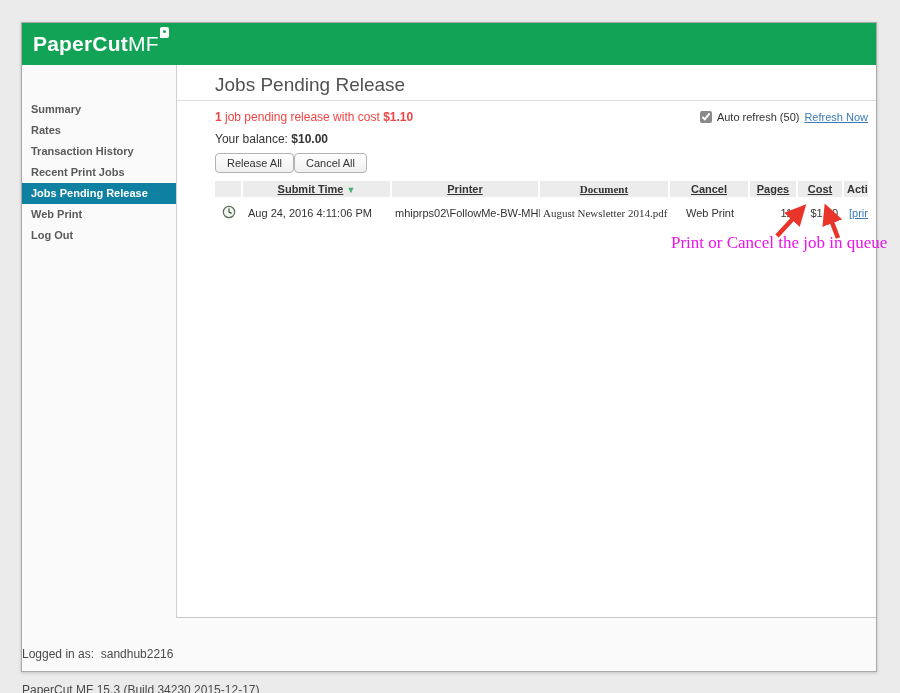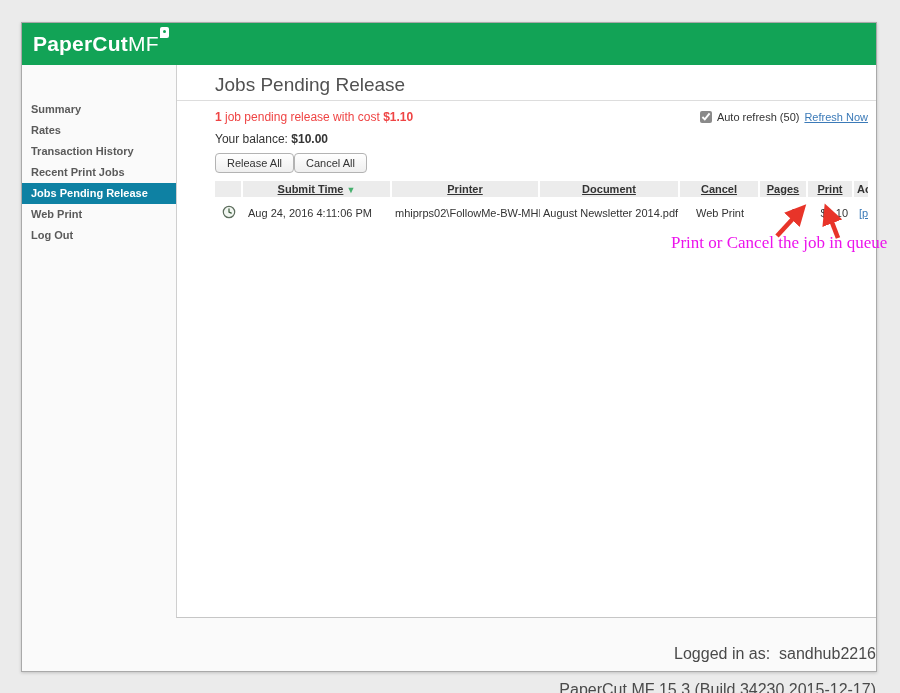--- a/index.html
+++ b/index.html
@@ -72,40 +72,40 @@
     font-size:11px; font-weight:700; color:#333; text-align:center; height:16px;
     white-space:nowrap; overflow:hidden;
   }
   th:last-child { border-right:none; }
   th a.sort-link { color:#333; text-decoration:underline; cursor:pointer; }
   .sort-glyph { color:#46b06e; font-size:9px; }
   td { font-size:11px; color:#333; padding:8px 3px 4px 3px; white-space:nowrap; overflow:hidden; }
   .c-icon { width:28px; }
   .c-time { width:149px; }
   .c-printer { width:148px; }
-  .c-doc { width:140px; }
+  .c-doc { width:130px;font-family:Liberation Serif, serif; }
   .c-client { width:80px; }
   .c-pages { width:48px; }
   .c-cost { width:46px; }
   td.c-time { text-align:left; padding-left:5px; }
   td.ctr { text-align:center; }
   td.rt { text-align:right; padding-right:6px; }
   td.c-action { text-align:center; }
   td.c-action a { margin:0 2px; }
   
   .arrows { position:absolute; left:590px; top:135px; width:95px; height:48px; }
   .annotation {
     position:absolute; left:494px; top:168px;
     font-family:"Liberation Serif","DejaVu Serif",serif;
     font-size:17px; color:#ec13ec; white-space:nowrap;
   }
   
   .footer {
-    height:55px; padding-top:6px; text-align:right;
-    font-size:16px; line-height:12px; color:#4a4a4a; white-space:pre-wrap;
+    height:55px; padding-top:6px; text-align:left;
+    font-size:12px; line-height:12px; color:#4a4a4a; white-space:pre-wrap;
   }
   .footer a.flink { color:#4a4a4a; text-decoration:underline; cursor:pointer; }
 </style>
 </head>
 <body>
 
 <div class="card">
 
   <header class="topbar">
     <div class="logo">
@@ -151,21 +151,21 @@
 
         <table class="jobs">
           <thead>
             <tr>
               <th class="c-icon"></th>
               <th class="c-time"><a class="sort-link">Submit Time</a> <span class="sort-glyph">▼</span></th>
               <th class="c-printer"><a class="sort-link">Printer</a></th>
               <th class="c-doc"><a class="sort-link">Document</a></th>
               <th class="c-client"><a class="sort-link">Cancel</a></th>
               <th class="c-pages"><a class="sort-link">Pages</a></th>
-              <th class="c-cost"><a class="sort-link">Print</a></th>
+              <th class="c-cost"><a class="sort-link">Cost</a></th>
               <th class="c-action">Action</th>
             </tr>
           </thead>
           <tbody>
             <tr>
               <td class="c-icon ctr">
                 <svg width="14" height="14" viewBox="0 0 14 14">
                   <circle cx="7" cy="7" r="5.7" fill="#f1f6f1" stroke="#5d6d5d" stroke-width="1.2"></circle>
                   <path d="M7 3.8 L7 7 L9.3 8.1" fill="none" stroke="#3a5a3a" stroke-width="1.2" stroke-linecap="round"></path>
                 </svg>

